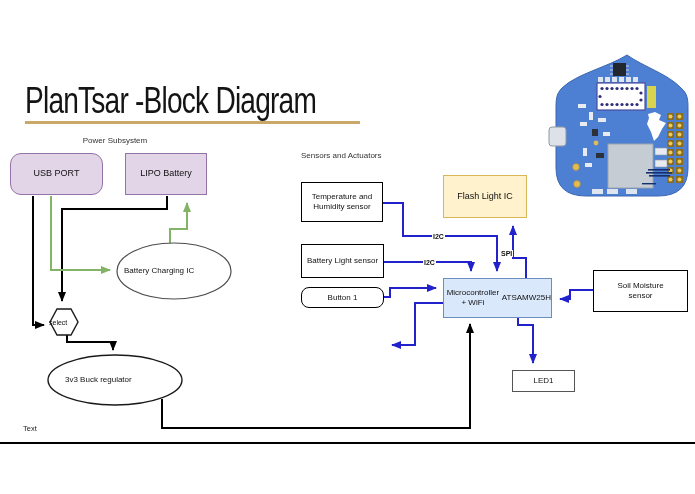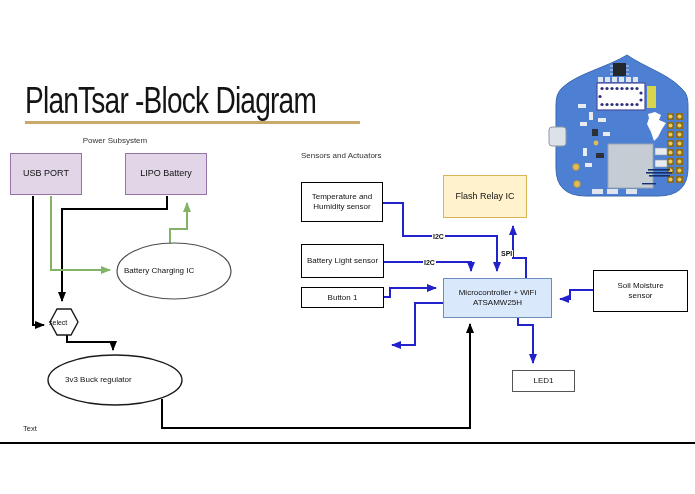--- a/index.html
+++ b/index.html
@@ -187,31 +187,31 @@
       </g>
     </g>
   </svg>
 
   <div id="title">PlanTsar -Block Diagram</div>
   <div id="title-underline"></div>
 
   <div class="label" style="left:15px;top:136px;width:200px;text-align:center;">Power Subsystem</div>
   <div class="label" style="left:301px;top:151px;">Sensors and Actuators</div>
 
-  <div class="node purple" style="left:10px;top:153px;width:72px;height:42px;">USB PORT</div>
+  <div class="node purple" style="left:10px;top:153px;width:93px;height:42px;border-radius:11px;">USB PORT</div>
   <div class="node purple" style="left:125px;top:153px;width:82px;height:42px;">LIPO Battery</div>
   <div class="overlabel" style="left:124px;top:267px;width:100px;font-size:8px;">Battery Charging IC</div>
   <div class="overlabel" style="left:49px;top:319px;width:30px;">select</div>
   <div class="overlabel" style="left:65px;top:376px;width:100px;font-size:8px;">3v3 Buck regulator</div>
 
   <div class="node rect" style="left:301px;top:182px;width:82px;height:40px;padding:4px 6px;">Temperature and Humidity sensor</div>
   <div class="node rect" style="left:301px;top:244px;width:83px;height:34px;">Battery Light sensor</div>
-  <div class="node rect" style="left:301px;top:287px;width:83px;height:21px;">Button 1</div>
-  <div class="node yellow" style="left:443px;top:175px;width:84px;height:43px;">Flash Relay IC</div>
-  <div class="node bluebx" style="left:443px;top:278px;width:109px;height:40px;flex-direction:column;">
+  <div class="node rect" style="left:301px;top:287px;width:83px;height:21px;border-radius:8px;">Button 1</div>
+  <div class="node yellow" style="left:443px;top:175px;width:84px;height:43px;">Flash Light IC</div>
+  <div class="node bluebx" style="left:443px;top:278px;width:109px;height:40px;flex-direction:row;">
     <span>Microcontroller + WiFi</span>
     <span>ATSAMW25H</span>
   </div>
   <div class="node rect" style="left:593px;top:270px;width:95px;height:42px;padding:0 11px;">Soil Moisture sensor</div>
   <div class="node rect" style="left:512px;top:370px;width:63px;height:22px;border-color:#555;">LED1</div>
 
   <div class="buslabel" style="left:432px;top:233px;">I2C</div>
   <div class="buslabel" style="left:423px;top:259px;">I2C</div>
   <div class="buslabel" style="left:500px;top:250px;">SPI</div>
 

